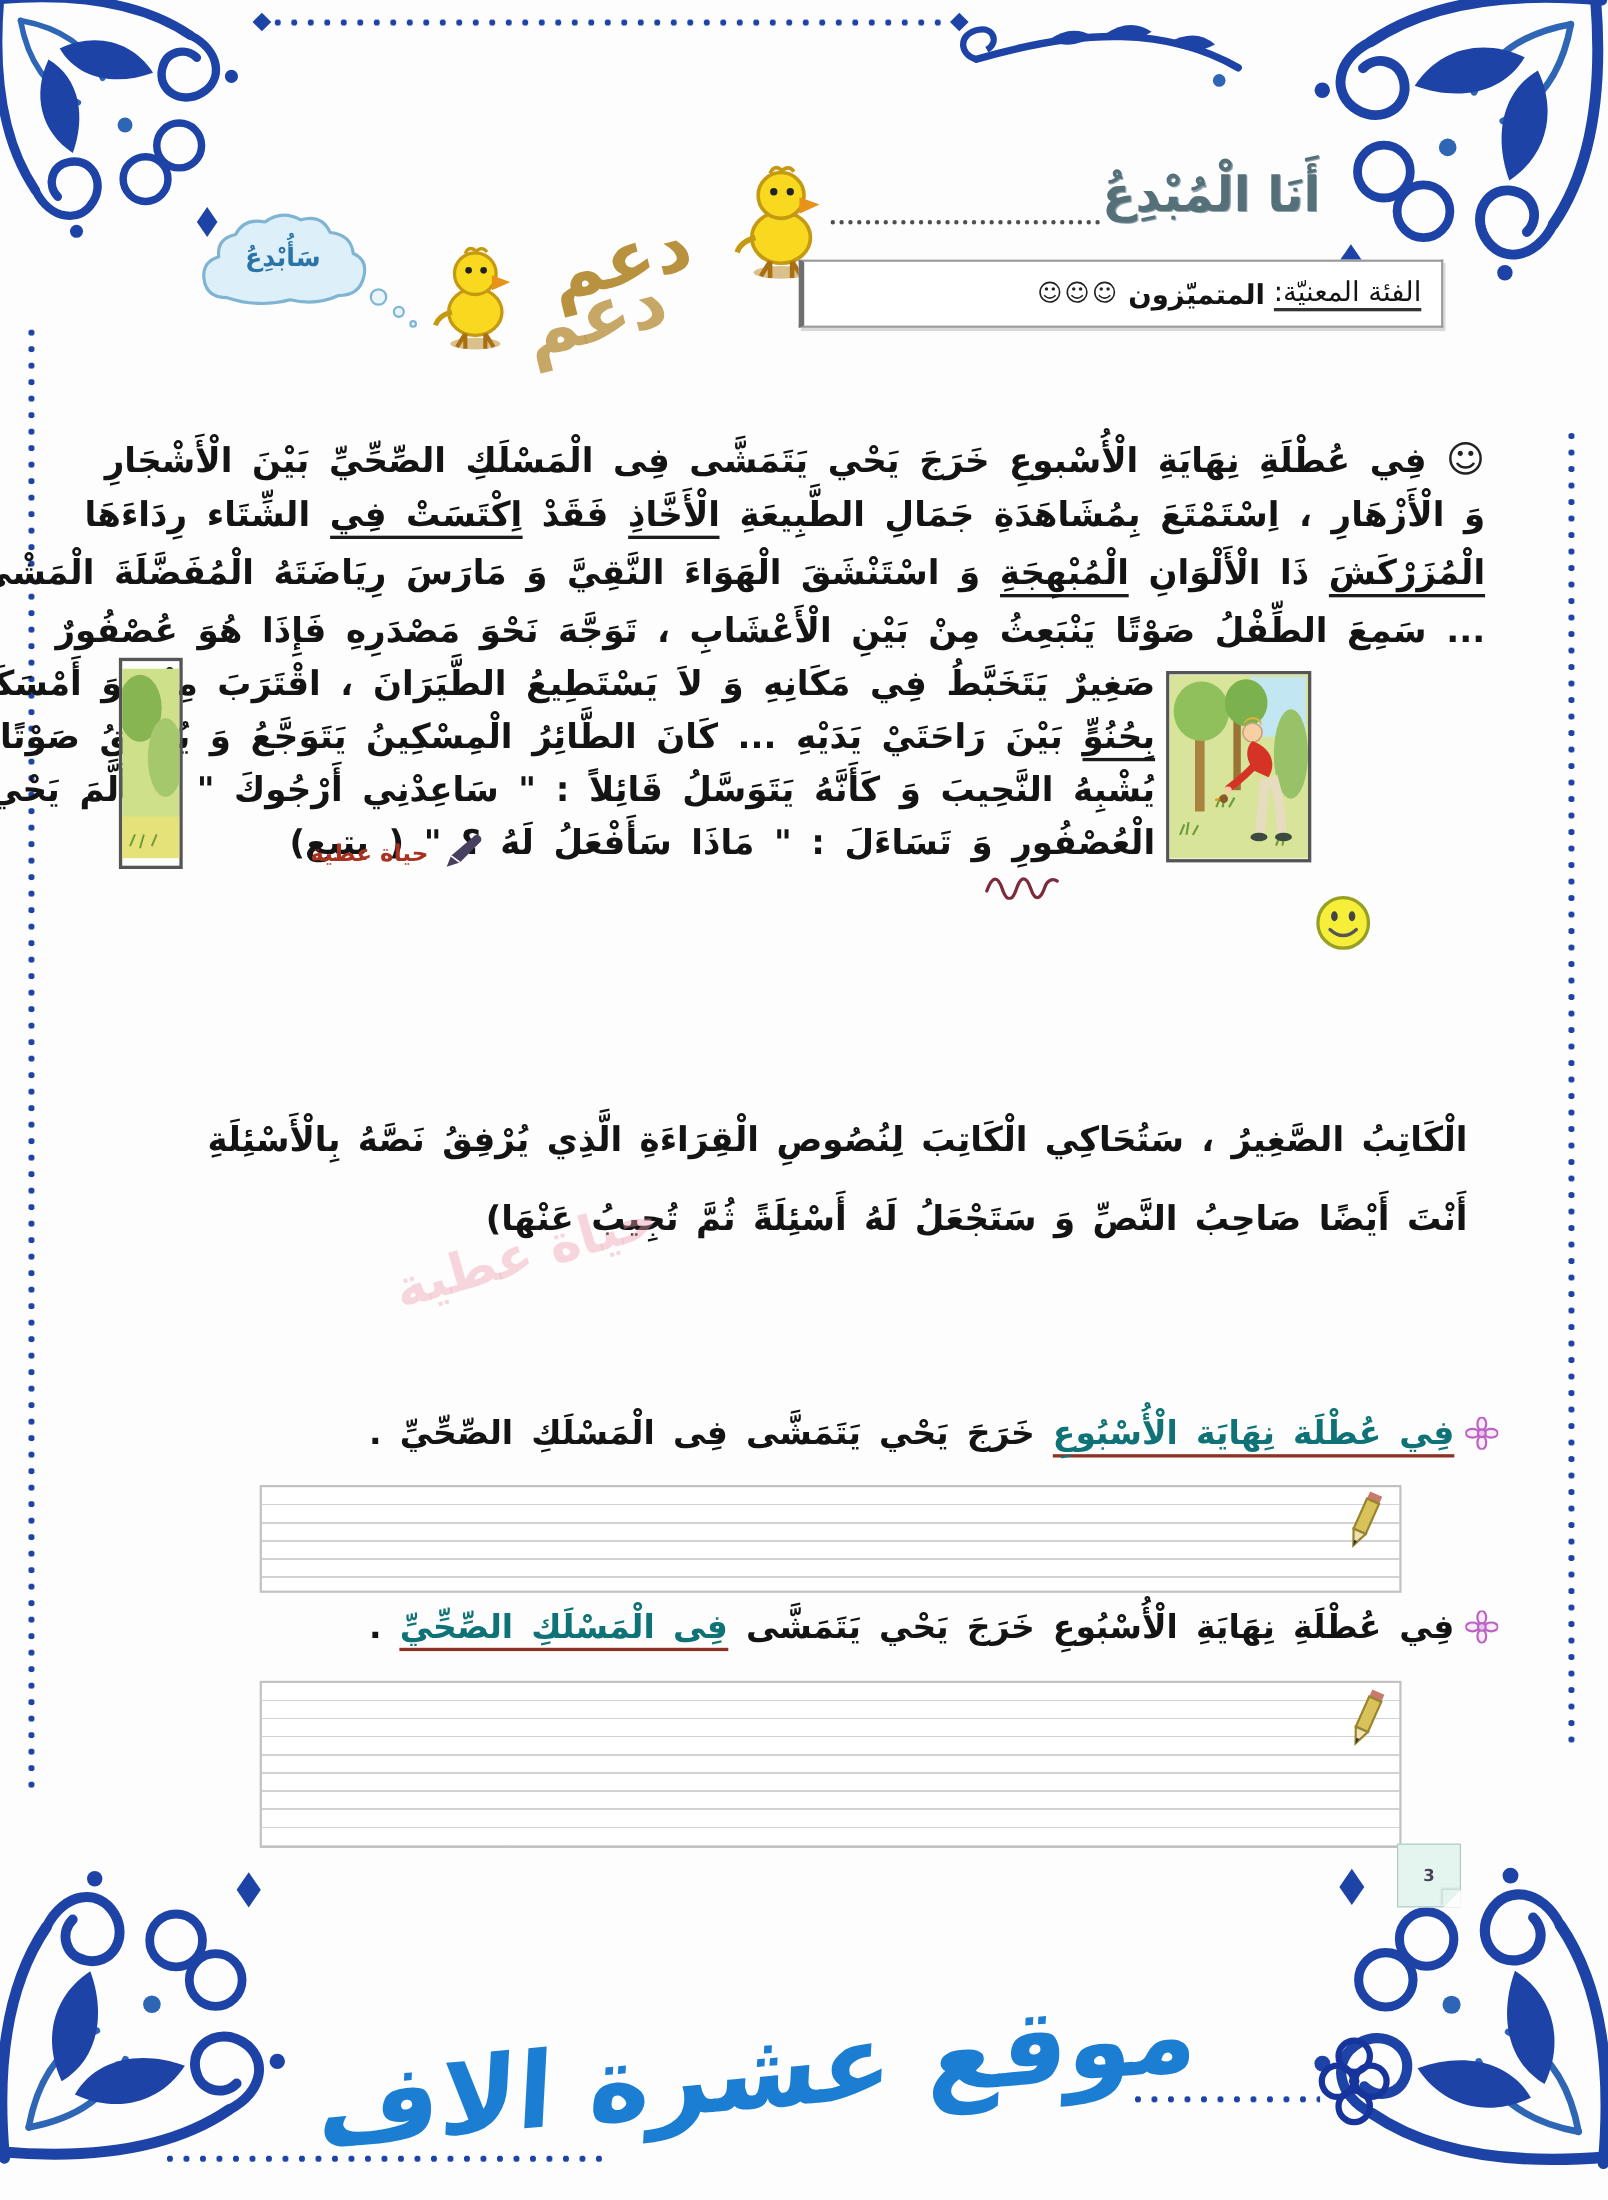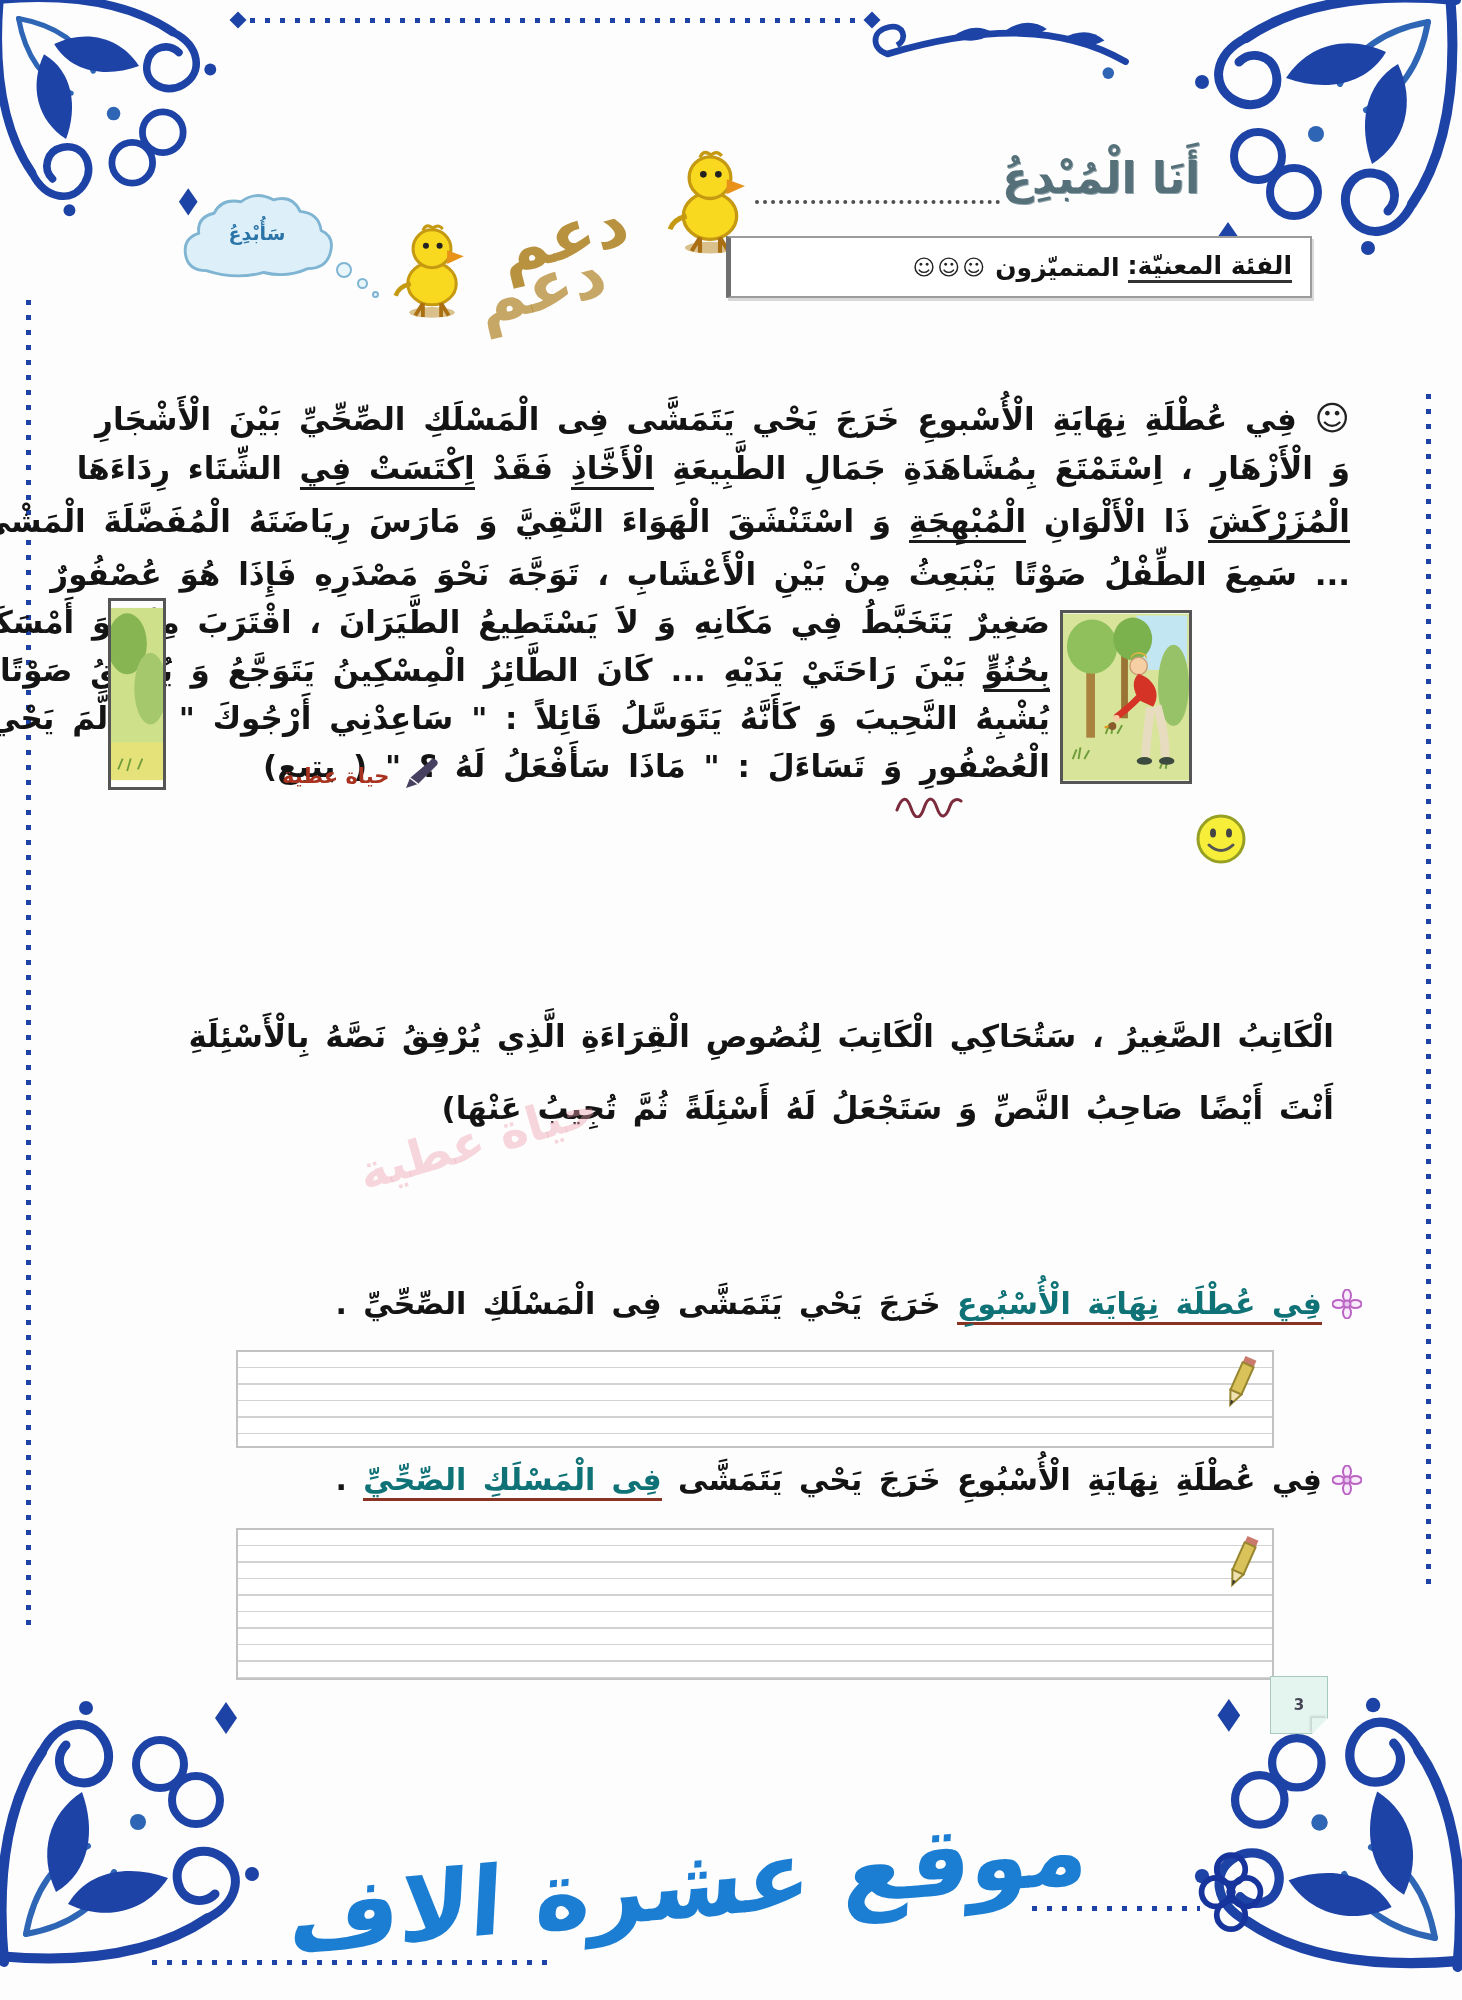--- a/index.html
+++ b/index.html
@@ -28,24 +28,24 @@
 
   
   .page-title{ position:absolute; font-size:44px; font-weight:700; color:#56707a;
     white-space:nowrap; text-shadow:1px 1px 0 #8ea2aa;text-align:right; }
   .name-blank{ position:absolute; border-bottom:4px dotted #4f4f4f; height:46px; }
   .support-title{ position:absolute; font-size:66px; font-weight:700; color:#b8923f;
     transform:rotate(-14deg); text-shadow:-34px 44px 0 rgba(188,152,74,.85); white-space:nowrap;}
   .category-box{ position:absolute; border:2px solid #9b9b9b; border-right:2px solid #9b9b9b;
     border-left:5px solid #6f6f6f; background:#fff; display:flex; align-items:center;
     padding:0 18px; gap:8px; box-shadow:2px 3px 0 #d9d9d9; }
-  .category-box .cat-label{ font-size:25px; font-weight:700; border-bottom:3px solid #333; }
+  .category-box .cat-label{ font-size:25px; font-weight:400; border-bottom:3px solid #333; }
   .category-box .cat-value{ font-size:25px; font-weight:700; }
   .category-box .cat-smileys{ font-size:22px; letter-spacing:2px; color:#222; }
-  .cloud-text{ position:absolute; font-size:19px; font-weight:700; color:#2b74a8; text-align:center; }
+  .cloud-text{ position:absolute; font-size:23px; font-weight:700; color:#2b74a8; text-align:center; }
   .bubble{ position:absolute; background:#e8f5fb; border:2px solid #7fb5d2; border-radius:50%; }
 
   
   .story-line{ position:absolute; white-space:nowrap; font-weight:700; font-size:31px;
     color:#141414; word-spacing:7px; }
   .story-line .u{ border-bottom:3.5px solid #1c1c1c; padding-bottom:1px; }
   .story-line .sm{ font-size:34px; color:#222; }
   .tu{ color:#0f7276; border-bottom:3.5px solid #8a3324; padding-bottom:1px; }
   .author-sig{ position:absolute; font-size:21px; font-weight:700; color:#a8321f; }
 

